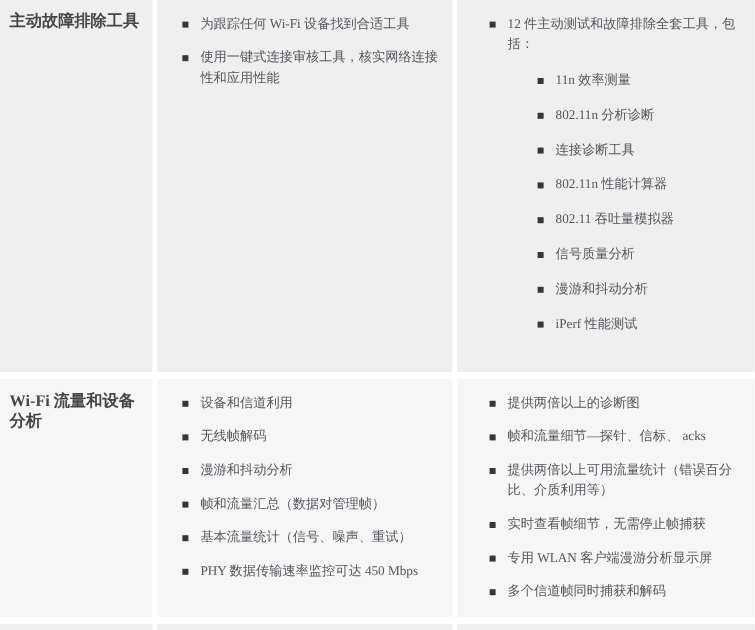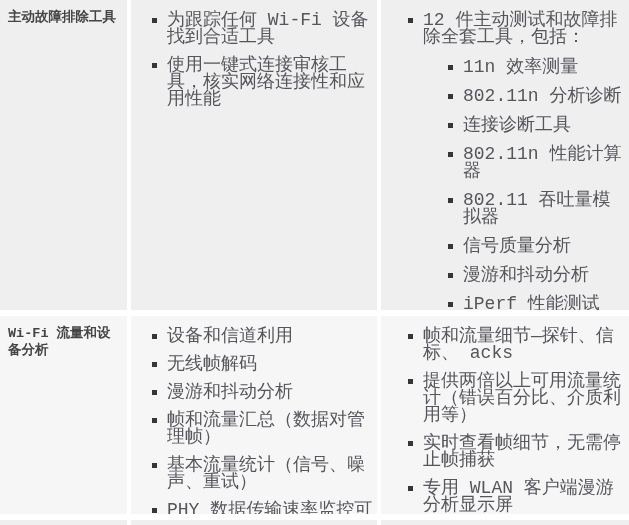--- a/index.html
+++ b/index.html
@@ -1,21 +1,21 @@
 <!DOCTYPE html>
 <html><head>
 <meta charset="utf-8">
 <style>
   html, body { margin: 0; padding: 0; background: #ffffff; }
   .page {
     width: 629px;
     height: 525px;
     overflow: hidden;
     background: #be185d;
-    font-family: Liberation Mono, monospace;
+    font-family: Liberation Serif, serif;
   }
   .spec-table {
     display: grid;
     grid-template-columns: 127px 246px 1fr;
     grid-template-rows: 310px 198px 1fr;
     column-gap: 4px;
     row-gap: 6px;
     width: 629px;
     height: 525px;
     background: #ffffff;
@@ -35,21 +35,21 @@
   ul.items {
     list-style: none;
     margin: 0;
     padding: 0 4px 0 21px;
   }
   ul.items.col3 { padding-left: 27px; }
   li.item {
     display: flex;
     align-items: flex-start;
     margin: 0 0 11px 0;
-    font-size: 18px;
+    font-size: 11px;
     line-height: 17px;
     color: #55555c;
   }
   .bullet {
     flex: 0 0 5px;
     width: 5px;
     height: 5px;
     background: #35353b;
     margin: 6px 10px 0 0;
   }
@@ -146,20 +146,24 @@
           <li class="item">
             <span class="bullet"></span>
             <div class="item-body"><span>PHY 数据传输速率监控可达 450 Mbps</span></div>
           </li>
         </ul>
       </div>
       <div class="cell features-cell r2">
         <ul class="items col3">
           <li class="item">
             <span class="bullet"></span>
+            <div class="item-body"><span>提供两倍以上的诊断图</span></div>
+          </li>
+          <li class="item">
+            <span class="bullet"></span>
             <div class="item-body"><span>帧和流量细节—探针、信标、 acks</span></div>
           </li>
           <li class="item">
             <span class="bullet"></span>
             <div class="item-body"><span>提供两倍以上可用流量统计（错误百分比、介质利用等）</span></div>
           </li>
           <li class="item">
             <span class="bullet"></span>
             <div class="item-body"><span>实时查看帧细节，无需停止帧捕获</span></div>
           </li>

